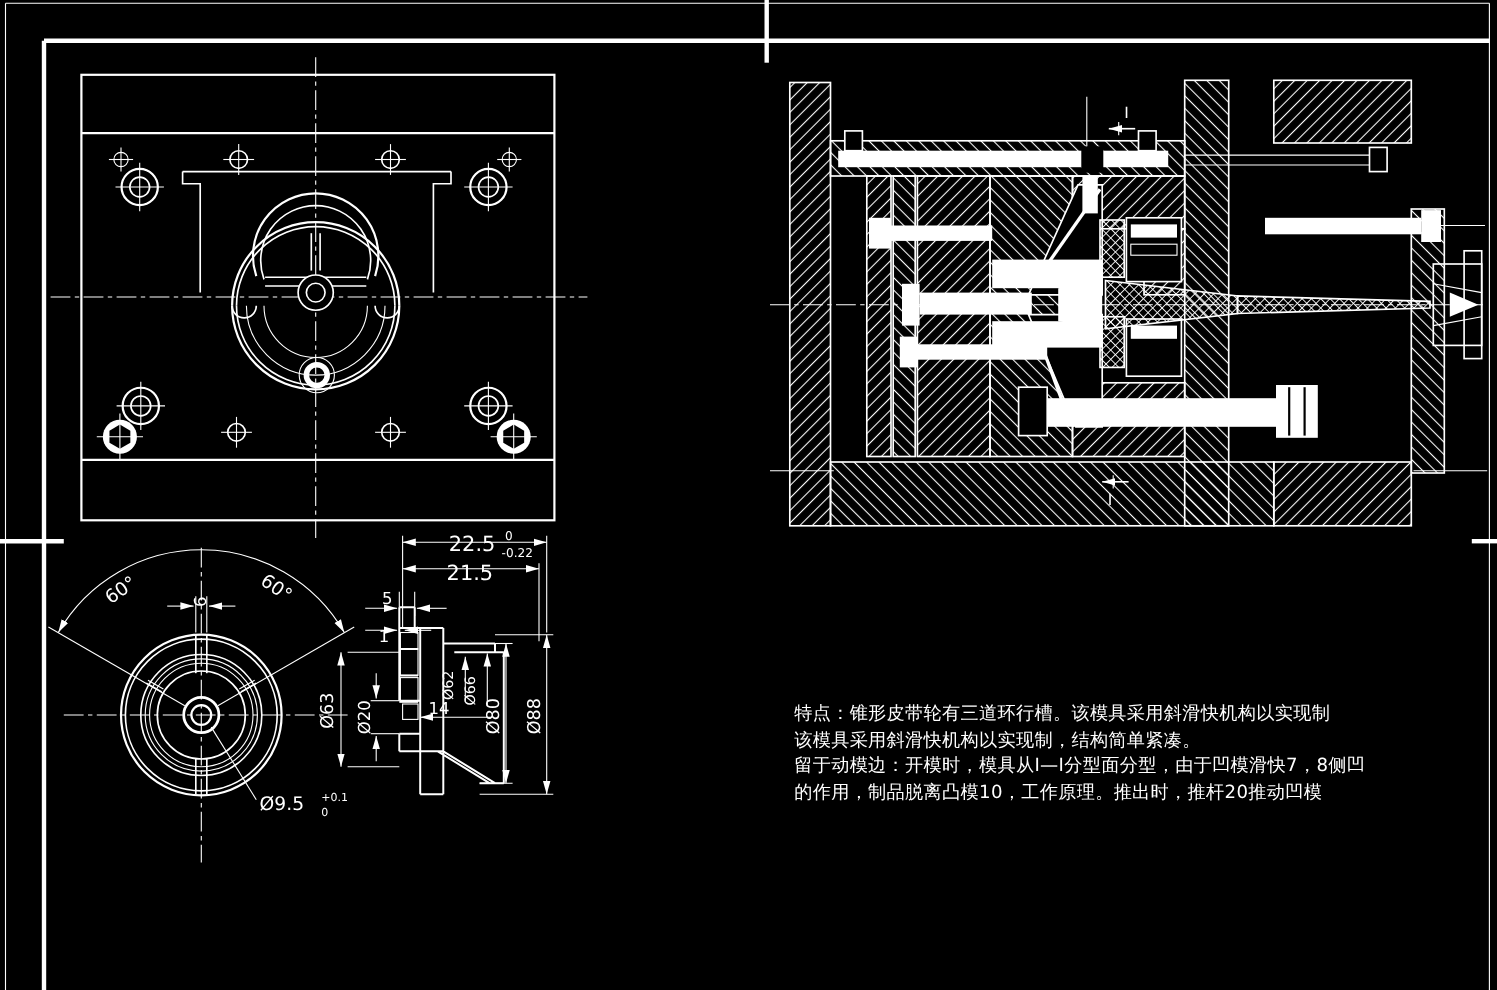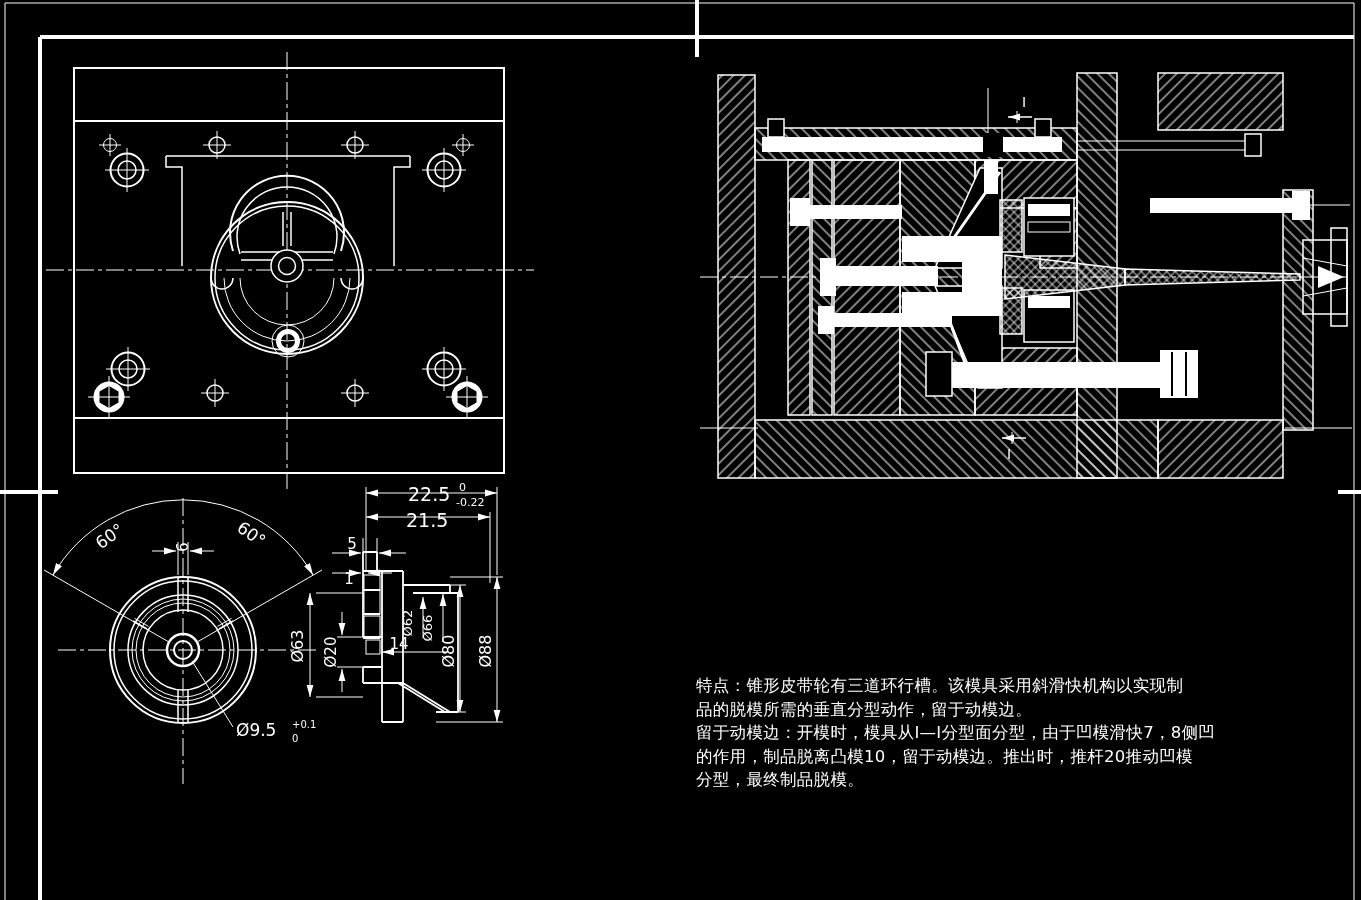--- a/index.html
+++ b/index.html
@@ -8,22 +8,22 @@
   .ln{stroke:#fff;fill:none;}
   .w1{stroke-width:1;}
   .w15{stroke-width:1.5;}
   .w2{stroke-width:2;}
   .w4{stroke-width:4;}
   .cl{stroke:#fff;stroke-width:1;fill:none;stroke-dasharray:18 4 4 4;}
   .dt{fill:#fff;font-family:"DejaVu Sans",sans-serif;}
   .blk{fill:#000;stroke:#fff;stroke-width:1.5;}
   .wht{fill:#fff;stroke:none;}
   .hatch{stroke:#fff;stroke-width:1.5;}
-  #notes{position:absolute;left:696px;top:637px;width:540px;color:#fff;
-         font-size:16.5px;line-height:23.6px;letter-spacing:0.3px;margin-top:37px;}
+  #notes{position:absolute;left:722px;top:637px;width:540px;color:#fff;
+         font-size:16.5px;line-height:23.6px;letter-spacing:0.3px;}
   .note-line{white-space:nowrap;}
 </style>
 </head>
 <body>
 
 <svg width="1361" height="900" viewBox="0 0 1361 900">
   <defs>
     <pattern id="hA" width="8" height="8" patternUnits="userSpaceOnUse" patternTransform="rotate(-45)">
       <line x1="0" y1="4" x2="8" y2="4" stroke="#fff" stroke-width="1"></line>
     </pattern>
@@ -376,17 +376,16 @@
 
     <g>
       <line class="ln w1" x1="382" y1="652" x2="448" y2="652" marker-start="url(#arr)"></line>
       <text class="dt" x="399" y="649" font-size="15" text-anchor="middle">14</text>
     </g>
   </g>
 </svg>
 
 <div id="notes">
   <div class="note-line">特点：锥形皮带轮有三道环行槽。该模具采用斜滑快机构以实现制</div>
-  <div class="note-line">品的脱模所需的垂直分型动作，留于动模边。</div>
+  <div class="note-line">该模具采用斜滑快机构以实现制，结构简单紧凑。</div>
   <div class="note-line">留于动模边：开模时，模具从I—I分型面分型，由于凹模滑快7，8侧凹</div>
-  <div class="note-line">的作用，制品脱离凸模10，留于动模边。推出时，推杆20推动凹模</div>
-  <div class="note-line">分型，最终制品脱模。</div>
+  <div class="note-line">的作用，制品脱离凸模10，工作原理。推出时，推杆20推动凹模</div>
 </div>
 
 </body></html>

